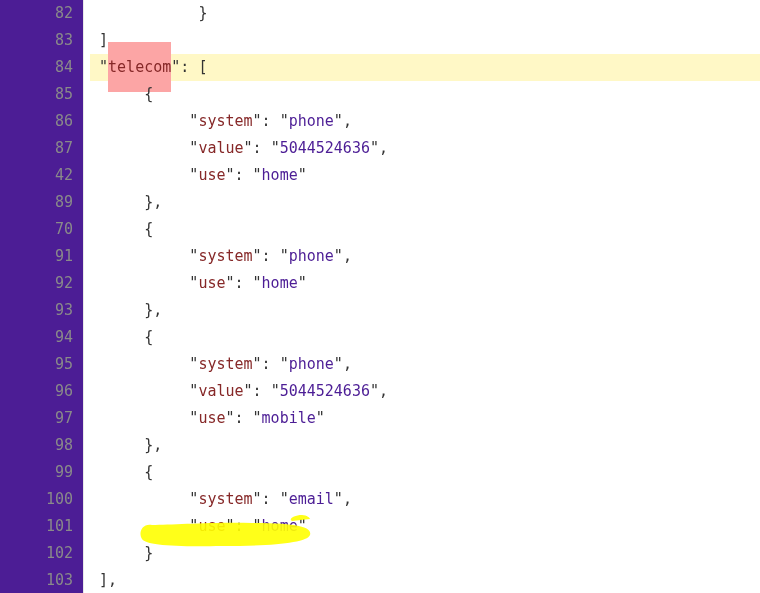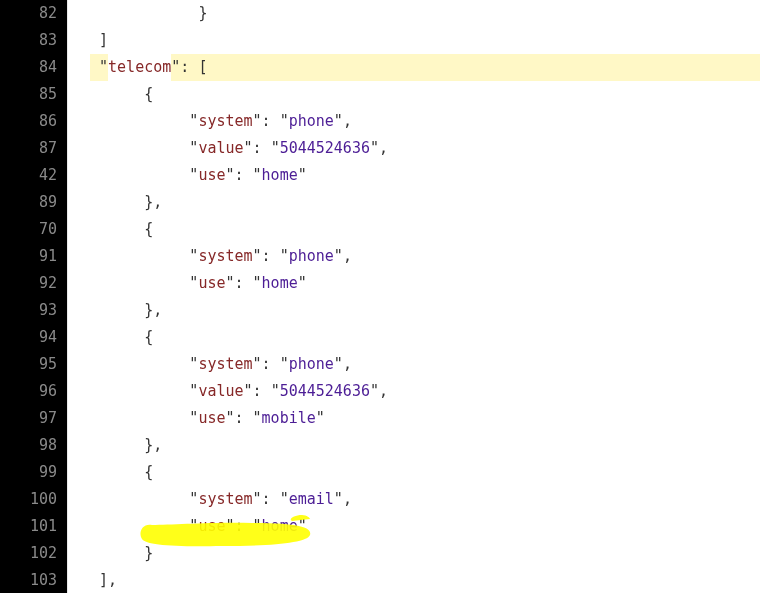--- a/index.html
+++ b/index.html
@@ -1,25 +1,25 @@
 <!DOCTYPE html>
 <html><head>
 <meta charset="utf-8">
 <style>
   html,body{margin:0;padding:0;background:#fff;font-family:Consolas,Menlo,monospace;font-size:15px;line-height:27px;}
   .editor{position:relative;width:760px;}
-  .gutter{position:absolute;left:0;top:0;width:68px;border-right:1px solid #e8e8e8;text-align:right;color:#8a8a8a;padding-right:10px;box-sizing:border-box;user-select:none;background:#000000;}
+  .gutter{position:absolute;left:0;top:0;width:84px;border-right:1px solid #e8e8e8;text-align:right;color:#8a8a8a;padding-right:10px;box-sizing:border-box;user-select:none;background:#4c1d95;}
   .gutter .ln{height:27px;}
   .fold{position:absolute;left:68px;top:0;width:22px;background:#fff;}
   .fold-line{position:absolute;top:0;left:11px;width:0;height:100%;border-left:1px solid #d0d0d0;}
   .fold-line2{position:absolute;top:0;left:21px;width:0;height:100%;border-left:1px solid #d0d0d0;}
   .code{margin-left:90px;}
   .row{height:27px;white-space:pre;position:relative;}
   .row.hl{background:#fff8c6;} 
-  .sel{background:#ffffff;padding:16px 0;} 
+  .sel{background:#fca5a5;padding:16px 0;} 
   .key{color:#862828;}   
   .str{color:#4c1d95;}   
   .pn{color:#333;}       
 
   .yellow-hl{position:absolute;left:132px;top:513px;width:205px;height:36px;pointer-events:none;}
   .yellow-hl svg{width:100%;height:100%;}
 </style>
 </head>
 <body>
 

